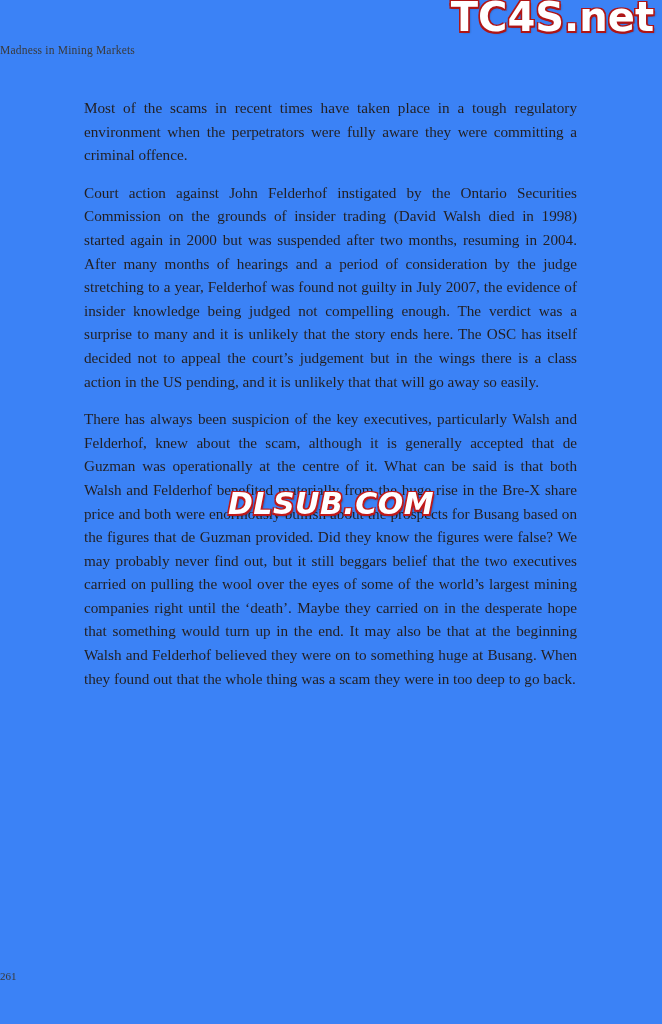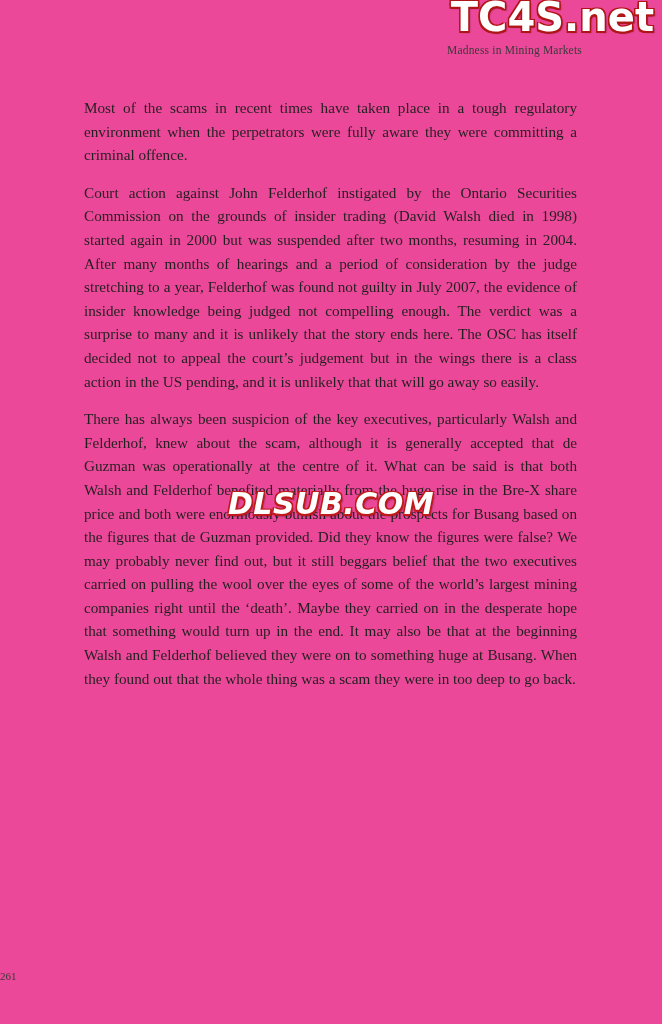--- a/index.html
+++ b/index.html
@@ -12,21 +12,21 @@
     height: 1024px;
     position: relative;
     font-family: "Liberation Serif", serif;
     color: #231f20;
     overflow: hidden;
   }
 
   .page {
     position: absolute;
     inset: 0;
-    background: #ec4899;
+    background: #3b82f6;
   }
 
   
   .wm-tc4s {
     position: absolute;
     top: -6px;
     right: 8px;
     font-family: "DejaVu Sans", sans-serif;
     font-weight: bold;
     font-size: 40px;
@@ -85,21 +85,20 @@
     white-space: nowrap;
     z-index: 5;
   }
 
   
   .running-head {
     position: absolute;
     top: 44px;
     left: 0;
     right: 80px;
-    text-align: right;
     font-family: "Liberation Serif", serif;
     font-size: 11.5px;
     color: #3a3a3a;
     letter-spacing: 0.2px;
   }
 
   
   .column {
     position: absolute;
     top: 96px;

